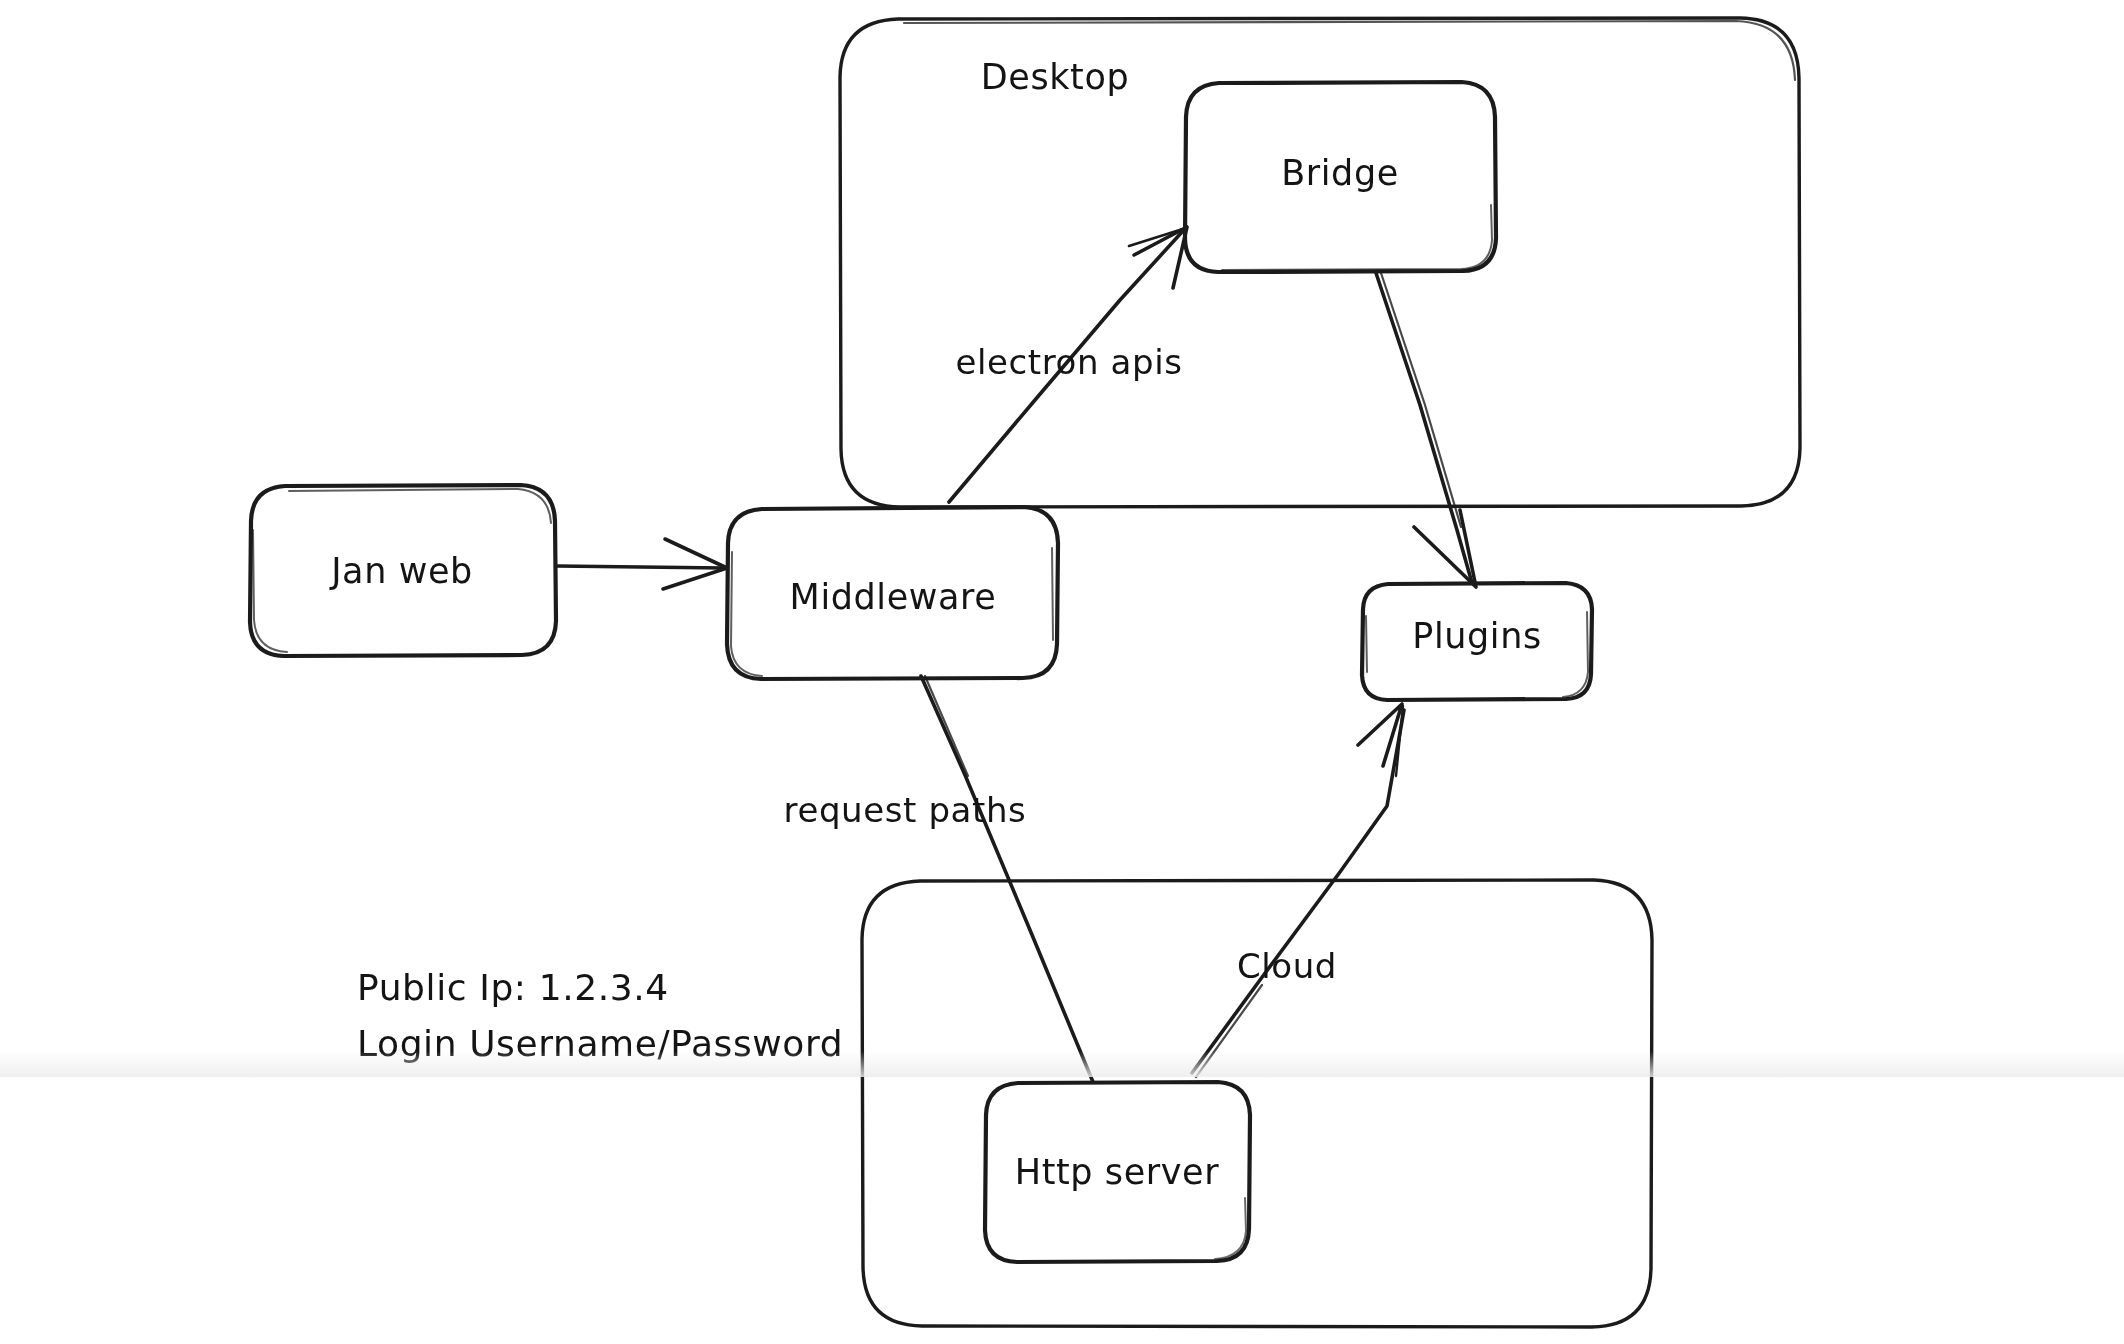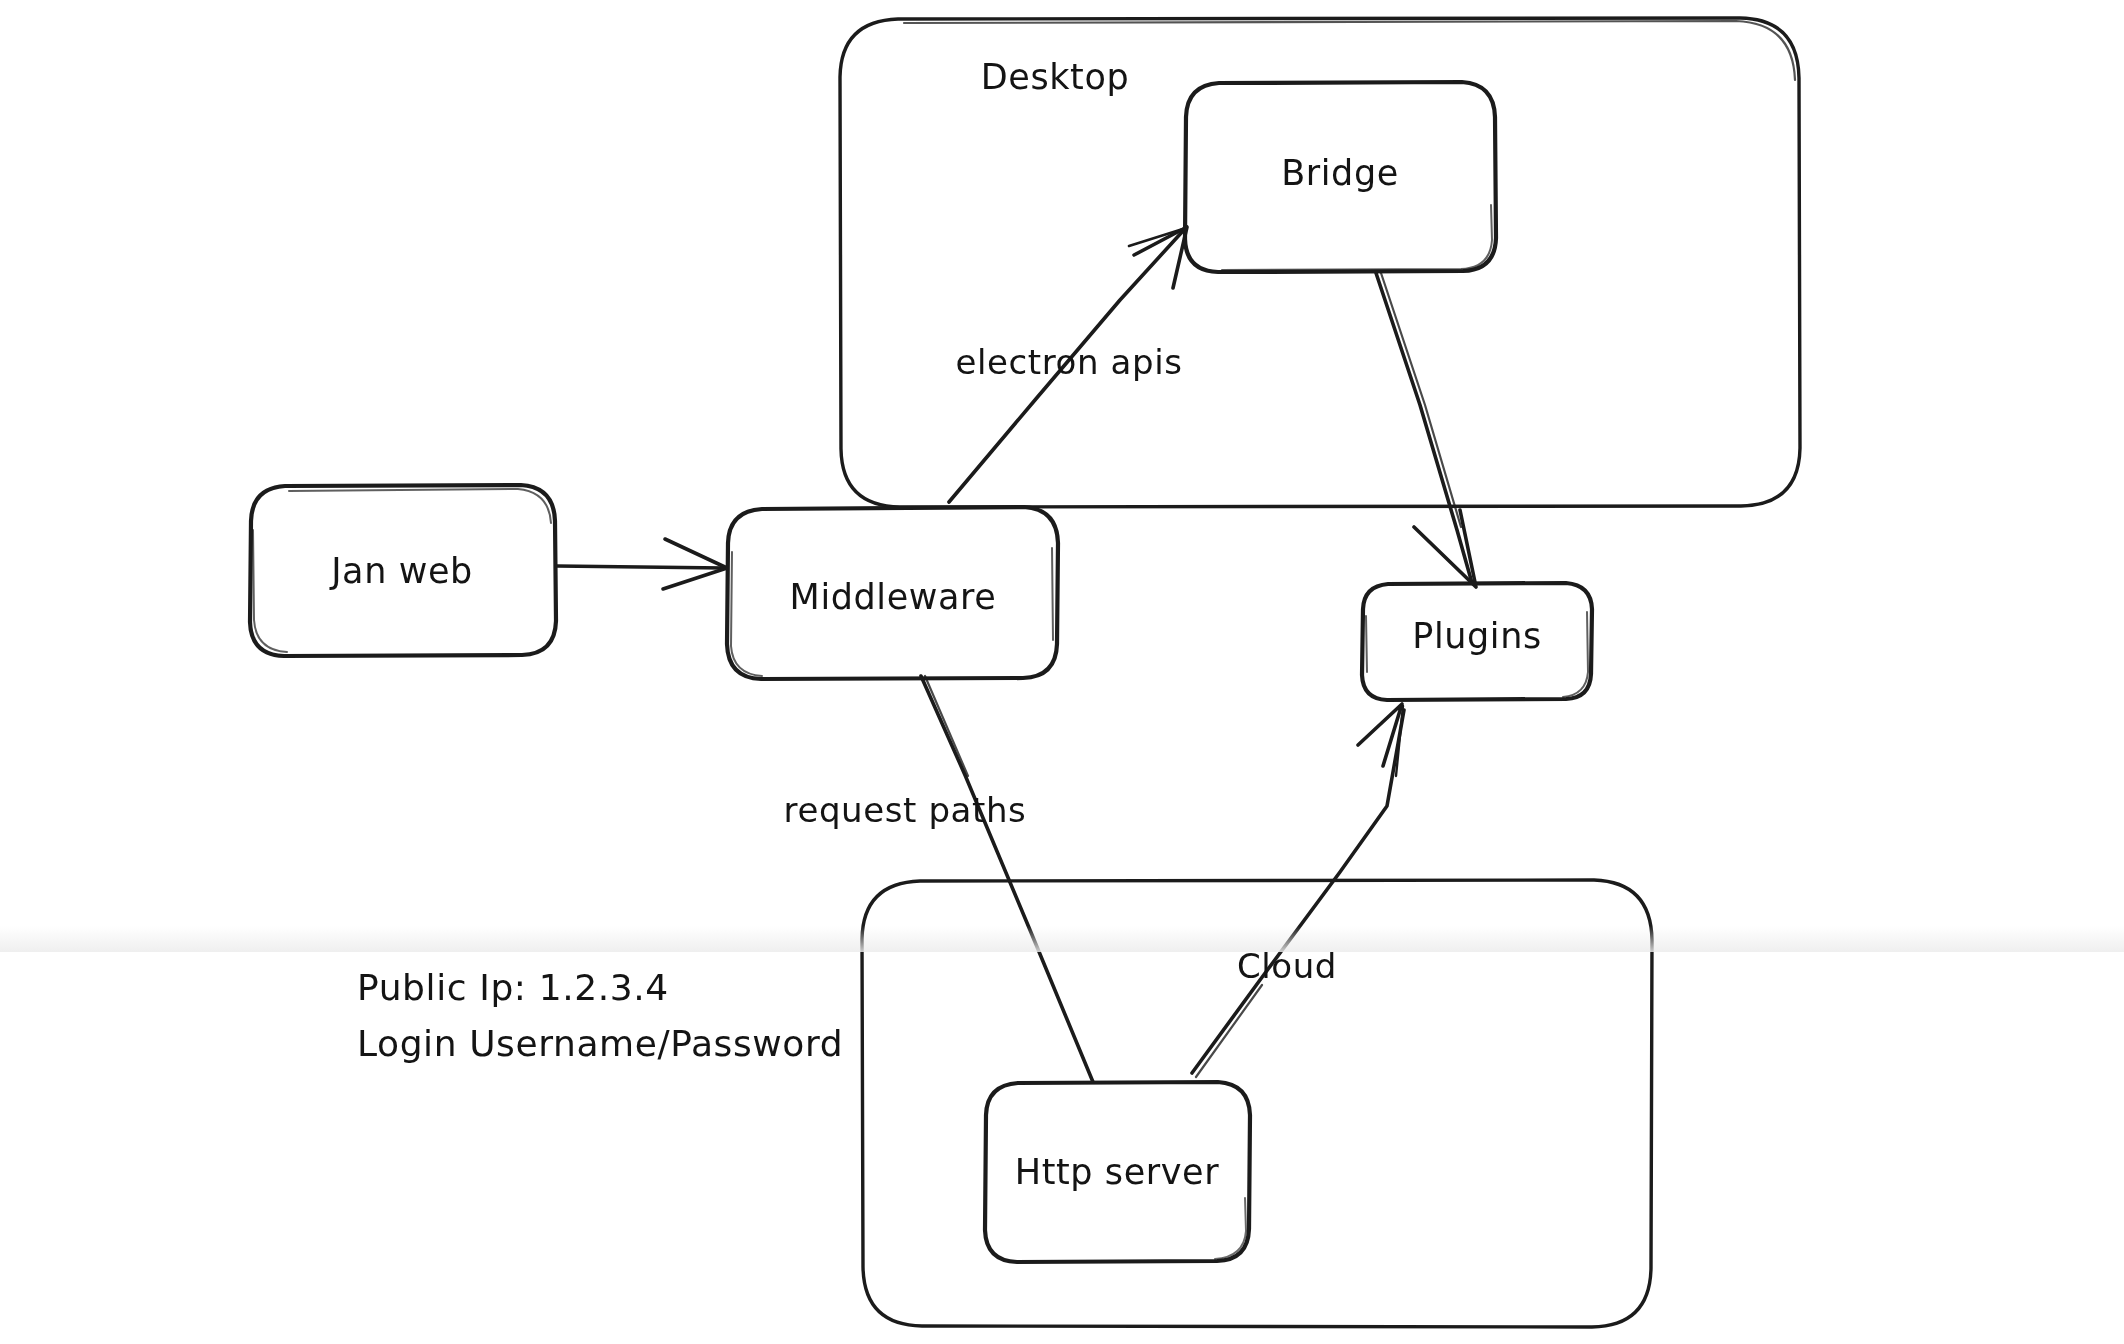--- a/index.html
+++ b/index.html
@@ -10,21 +10,21 @@
   }
   body {
     width: 2124px;
     height: 1344px;
     overflow: hidden;
     font-family: "DejaVu Sans", sans-serif;
   }
   #canvas-root {
     position: relative;
     width: 2124px;
-    height: 952px;
+    height: 1077px;
     background: #ffffff;
   }
   #bottom-fade {
     position: absolute;
     left: 0;
     bottom: 0;
     width: 2124px;
     height: 26px;
     background: linear-gradient(to bottom, rgba(255,255,255,0) 0%, rgba(236,236,236,0.85) 100%);
     pointer-events: none;

